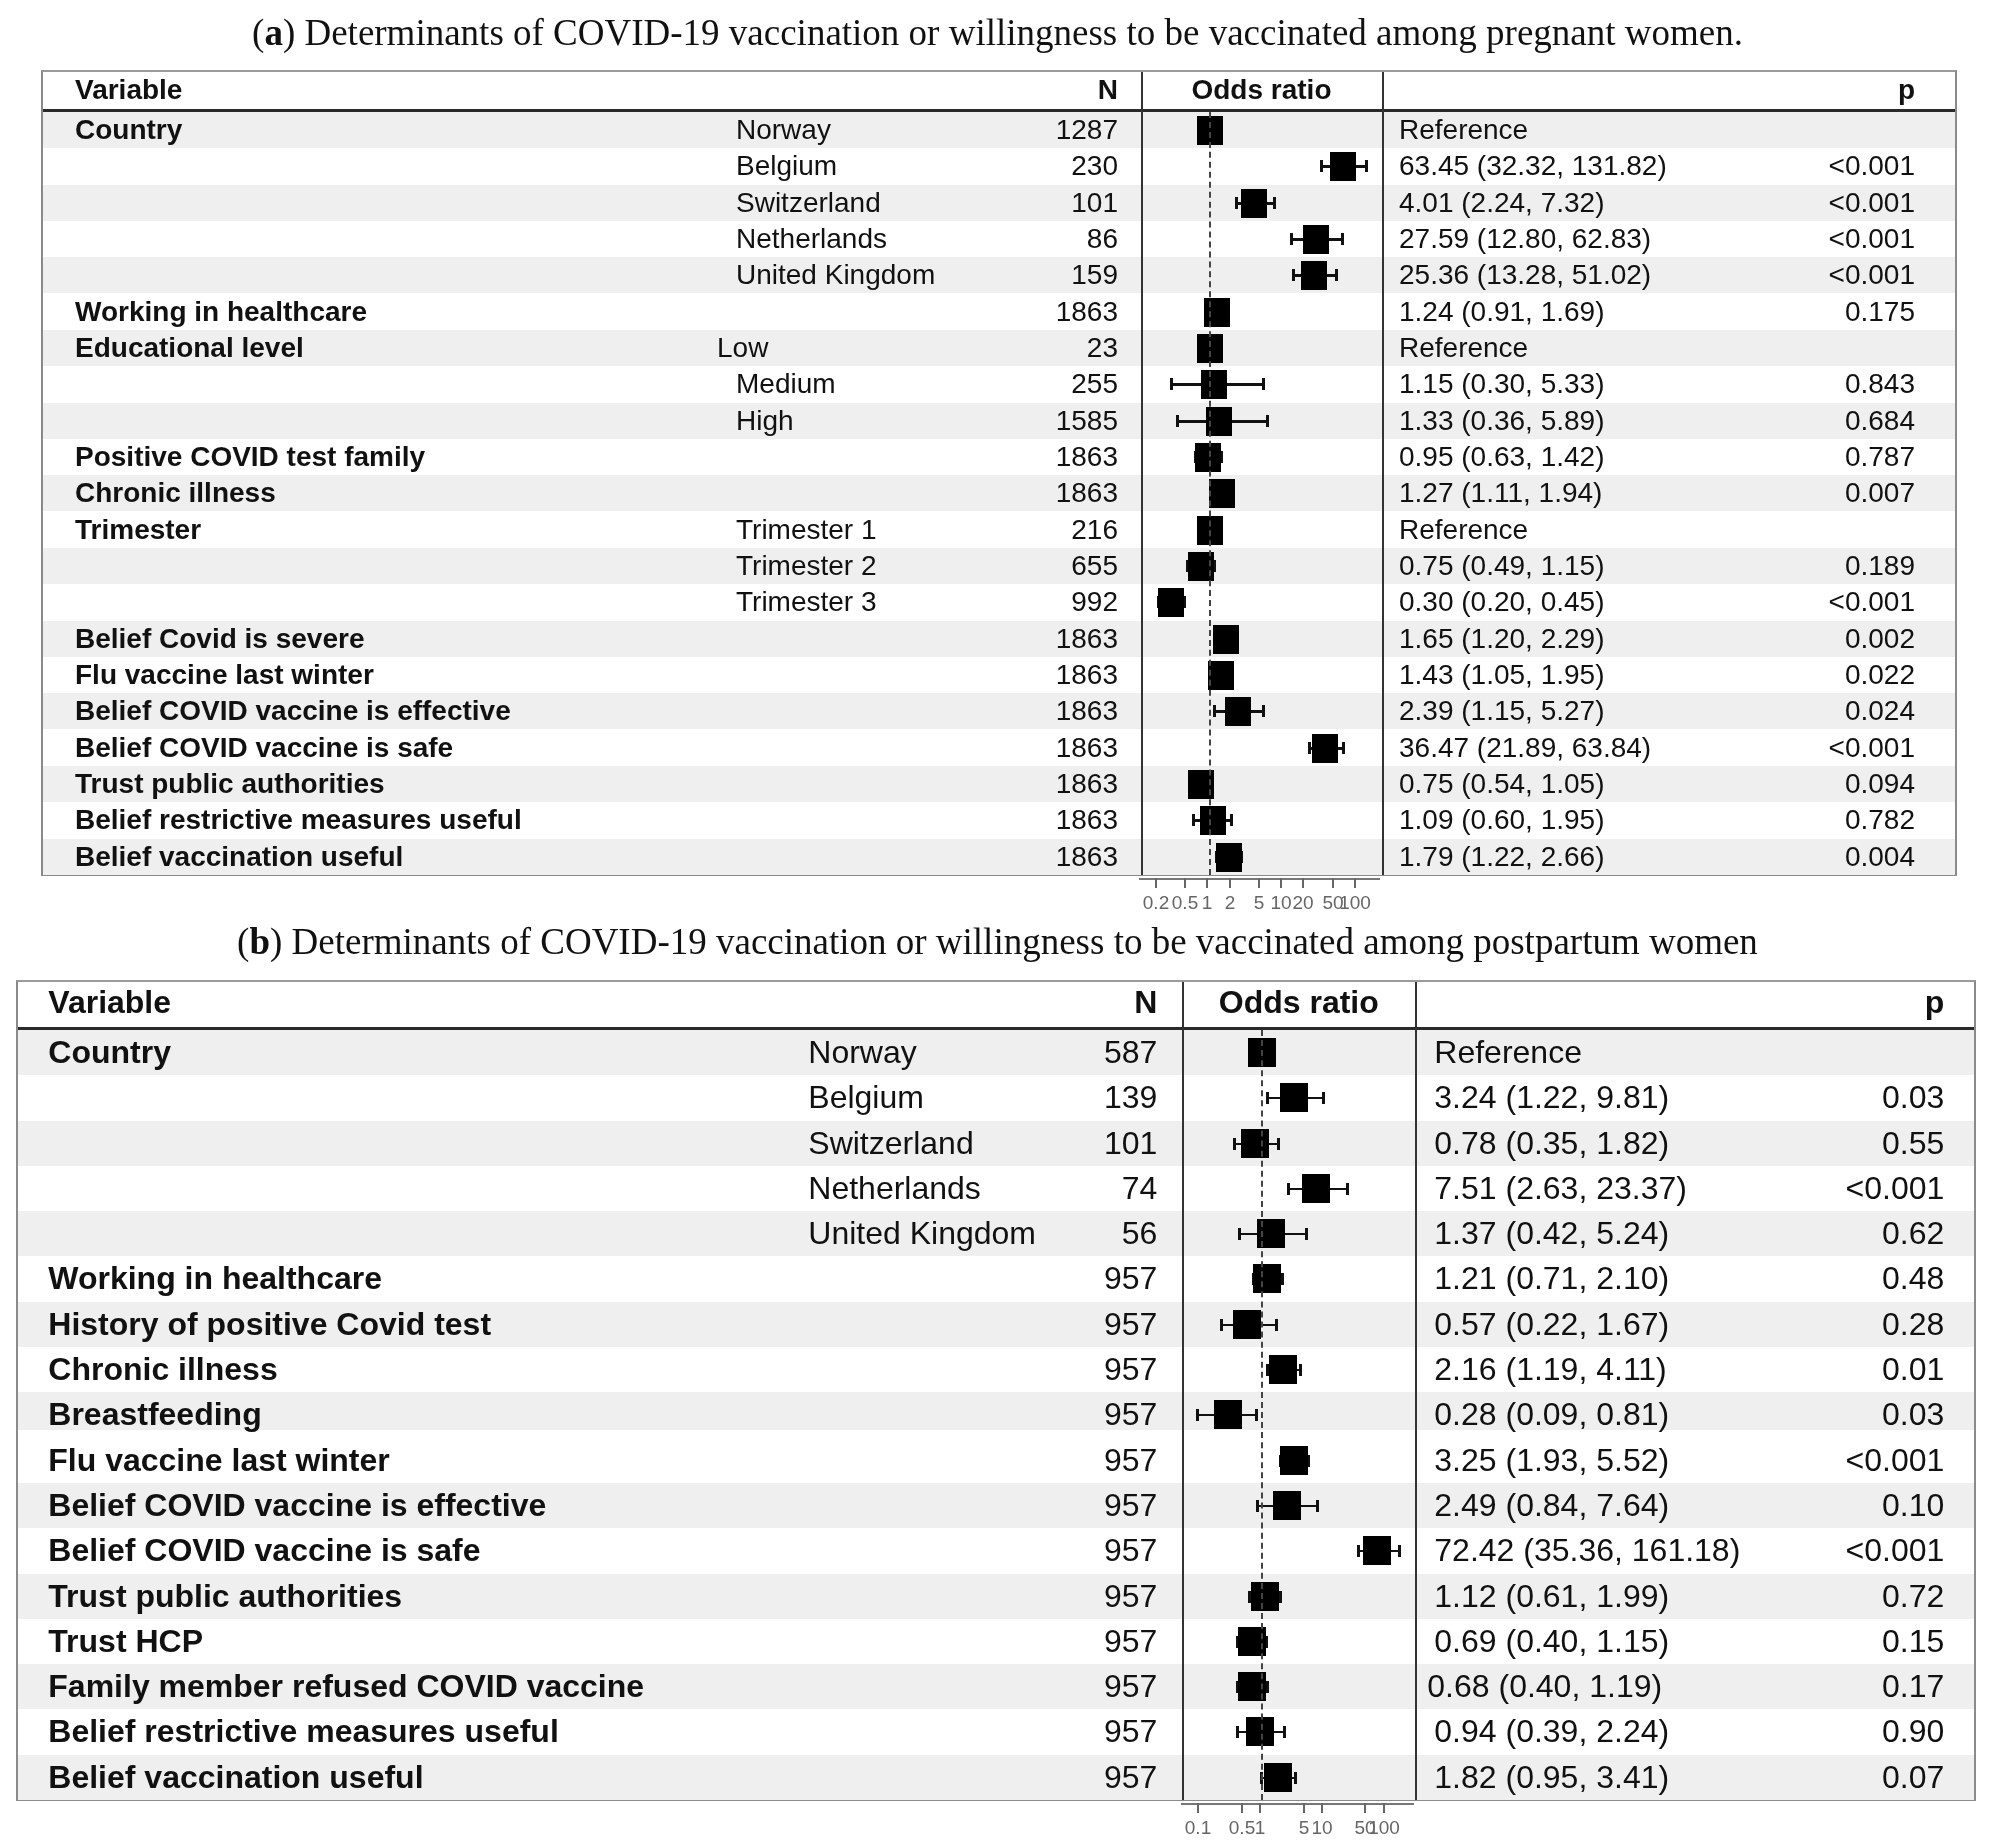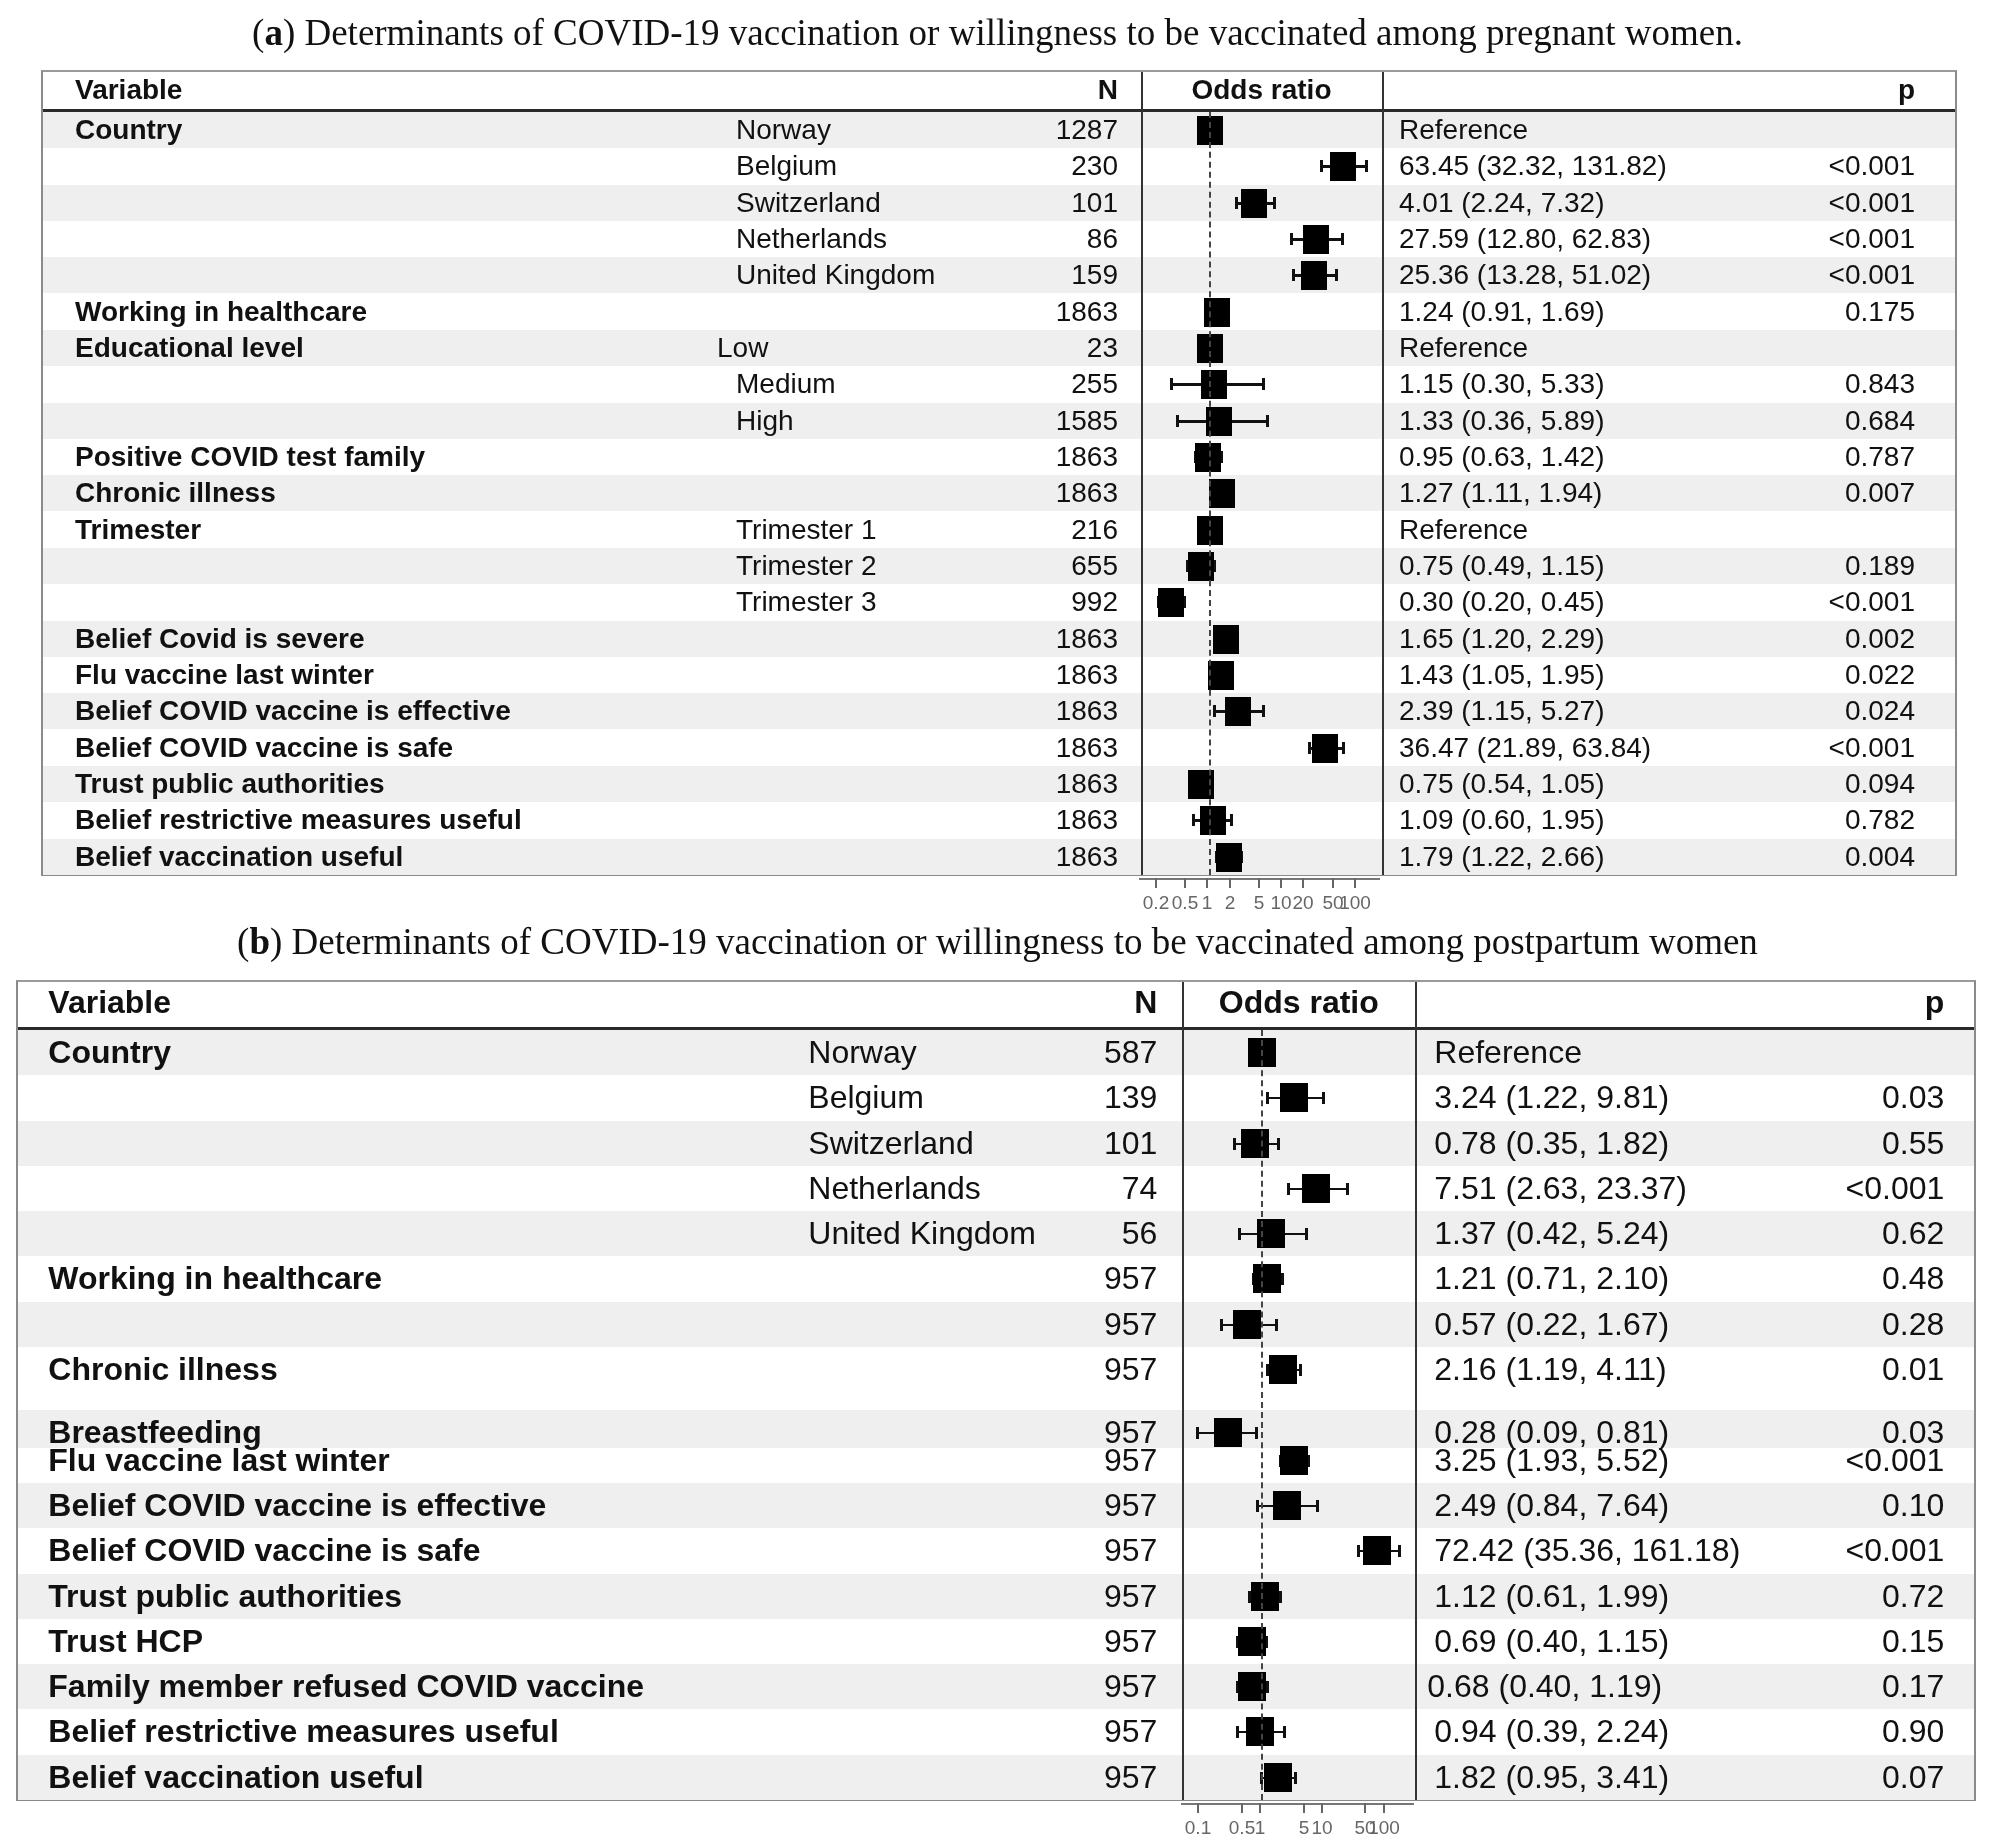--- a/index.html
+++ b/index.html
@@ -347,41 +347,42 @@
       <span class="cell" style="left: 790px;"></span>
       <span class="cell num" style="right: 817px;">957</span>
       <span class="cell" style="left: 1416px;">1.21 (0.71, 2.10)</span>
       <span class="cell num" style="right: 30px;">0.48</span>
       <div class="ci" style="left: 1235px; width: 29px; top: 21.7px;"></div>
       <div class="cap" style="left: 1234px; top: 16.7px; height: 12px;"></div>
       <div class="cap" style="left: 1263px; top: 16.7px; height: 12px;"></div>
       <div class="box" style="left: 1235px; width: 28px; top: 8.3px; height: 29px;"></div>
     </div>
     <div class="row shade" style="top: 320px; height: 45px; font-size: 32px; line-height: 45px;">
+      <span class="cell var" style="left: 30px;">History of positive Covid test</span>
       <span class="cell" style="left: 790px;"></span>
       <span class="cell num" style="right: 817px;">957</span>
       <span class="cell" style="left: 1416px;">0.57 (0.22, 1.67)</span>
       <span class="cell num" style="right: 30px;">0.28</span>
       <div class="ci" style="left: 1203px; width: 55px; top: 21.7px;"></div>
       <div class="cap" style="left: 1202px; top: 16.7px; height: 12px;"></div>
       <div class="cap" style="left: 1257px; top: 16.7px; height: 12px;"></div>
       <div class="box" style="left: 1215px; width: 28px; top: 8.3px; height: 29px;"></div>
     </div>
     <div class="row" style="top: 365px; height: 45px; font-size: 32px; line-height: 45px;">
       <span class="cell var" style="left: 30px;">Chronic illness</span>
       <span class="cell" style="left: 790px;"></span>
       <span class="cell num" style="right: 817px;">957</span>
       <span class="cell" style="left: 1416px;">2.16 (1.19, 4.11)</span>
       <span class="cell num" style="right: 30px;">0.01</span>
       <div class="ci" style="left: 1249px; width: 33px; top: 21.7px;"></div>
       <div class="cap" style="left: 1248px; top: 16.7px; height: 12px;"></div>
       <div class="cap" style="left: 1281px; top: 16.7px; height: 12px;"></div>
       <div class="box" style="left: 1251px; width: 28px; top: 8.3px; height: 29px;"></div>
     </div>
-    <div class="row shade" style="top: 428px; height: 38px; font-size: 32px; line-height: 45px;">
+    <div class="row shade" style="top: 410px; height: 38px; font-size: 32px; line-height: 45px;">
       <span class="cell var" style="left: 30px;">Breastfeeding</span>
       <span class="cell" style="left: 790px;"></span>
       <span class="cell num" style="right: 817px;">957</span>
       <span class="cell" style="left: 1416px;">0.28 (0.09, 0.81)</span>
       <span class="cell num" style="right: 30px;">0.03</span>
       <div class="ci" style="left: 1179px; width: 59px; top: 21.7px;"></div>
       <div class="cap" style="left: 1178px; top: 16.7px; height: 12px;"></div>
       <div class="cap" style="left: 1237px; top: 16.7px; height: 12px;"></div>
       <div class="box" style="left: 1196px; width: 28px; top: 8.3px; height: 29px;"></div>
     </div>

